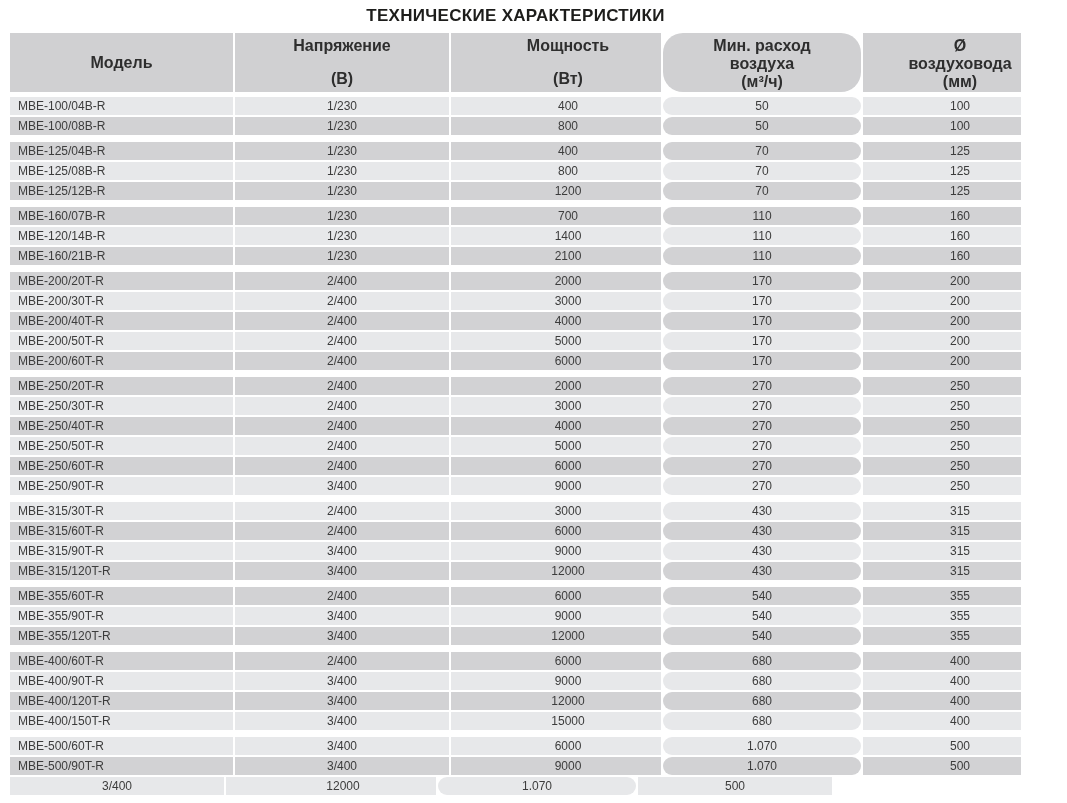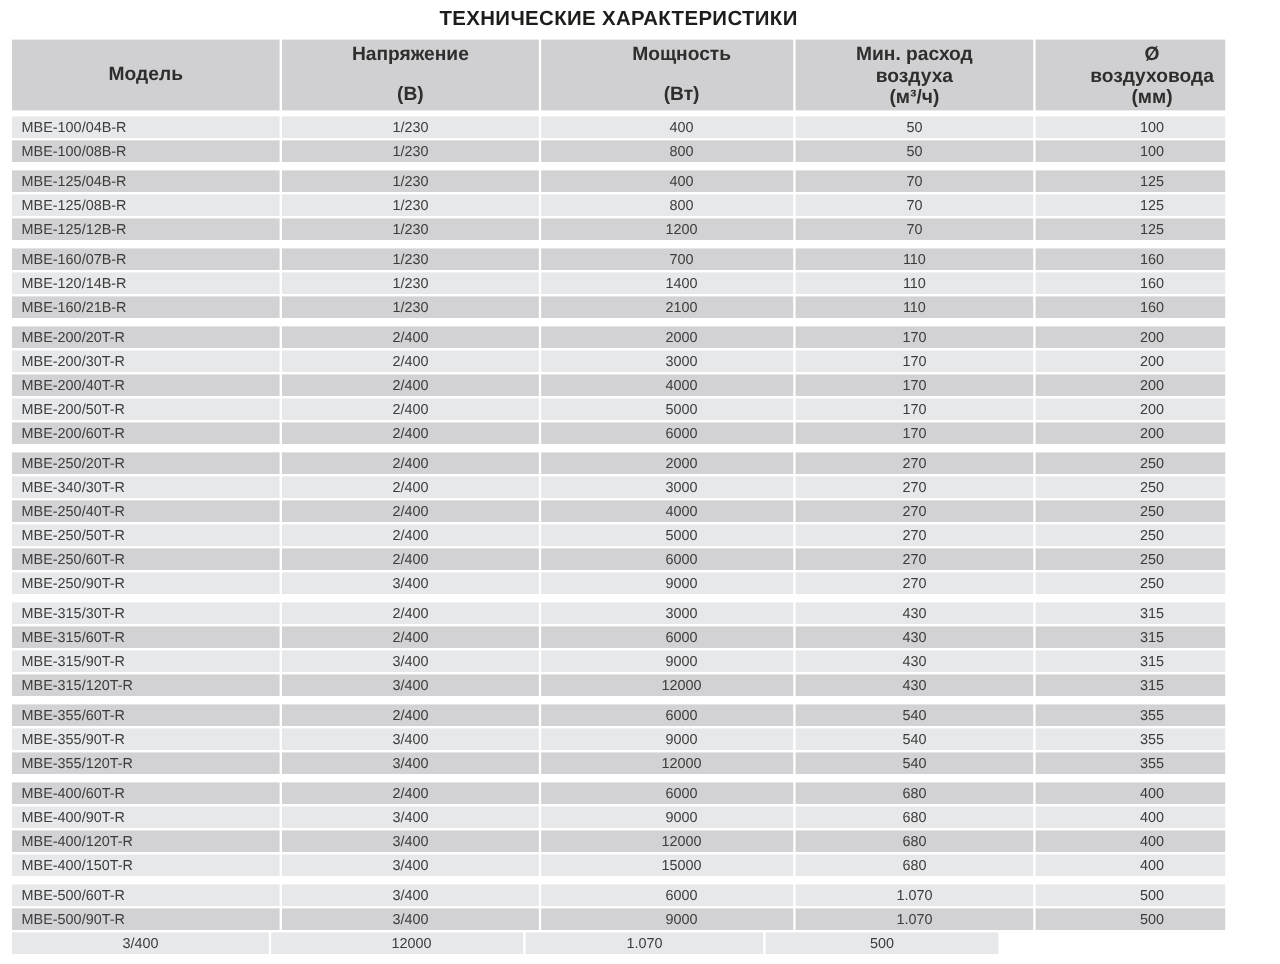--- a/index.html
+++ b/index.html
@@ -36,21 +36,21 @@
   .hcell .slot {
     flex: 1;
     display: flex;
     align-items: center;
     justify-content: center;
     white-space: nowrap;
   }
   .c0 { width: 223px; }
   .c1 { width: 214px; }
   .c2 { width: 210px; padding-left: 24px; }
-  .c3 { width: 198px; }
+  .c3 { width: 198px; border-radius: 20px; }
   .c4 { width: 194px; }
   .group { margin-top: 7px; }
   .group:first-child { margin-top: 5px; }
   .row { display: flex; gap: 2px; height: 18px; margin-top: 2px; }
   .group .row:first-child { margin-top: 0; }
   .cell {
     font-size: 12px;
     color: var(--cell-text, #3c3c3c);
     display: flex;
     align-items: center;
@@ -195,21 +195,21 @@
         </div>
         <div class="group">
           <div class="row dark">
             <div class="cell c0 model">MBE-250/20T-R</div>
             <div class="cell c1">2/400</div>
             <div class="cell c2">2000</div>
             <div class="cell c3">270</div>
             <div class="cell c4">250</div>
           </div>
           <div class="row light">
-            <div class="cell c0 model">MBE-340/30T-R</div>
+            <div class="cell c0 model">MBE-250/30T-R</div>
             <div class="cell c1">2/400</div>
             <div class="cell c2">3000</div>
             <div class="cell c3">270</div>
             <div class="cell c4">250</div>
           </div>
           <div class="row dark">
             <div class="cell c0 model">MBE-250/40T-R</div>
             <div class="cell c1">2/400</div>
             <div class="cell c2">4000</div>
             <div class="cell c3">270</div>

